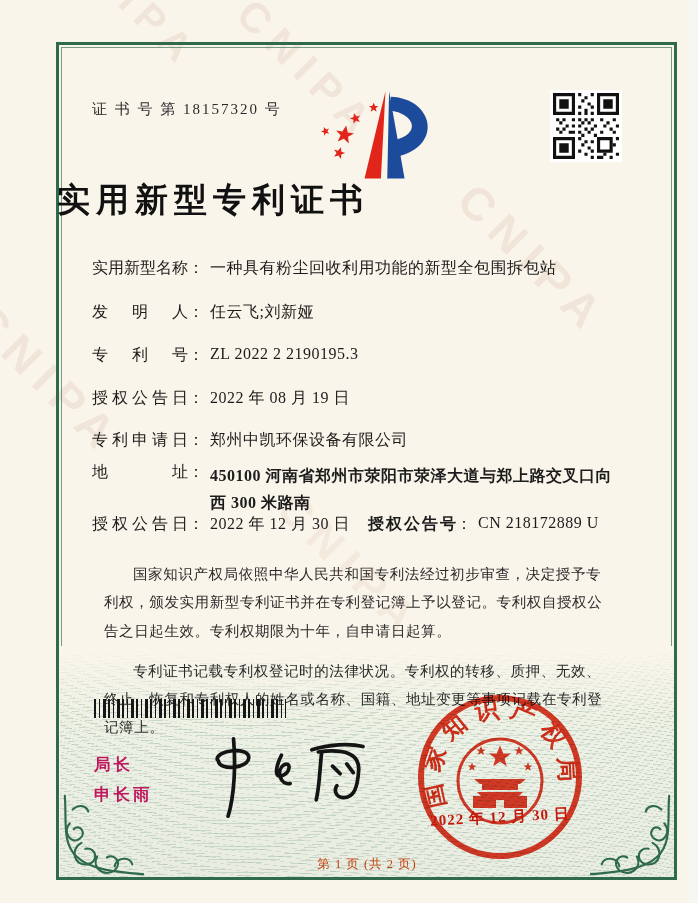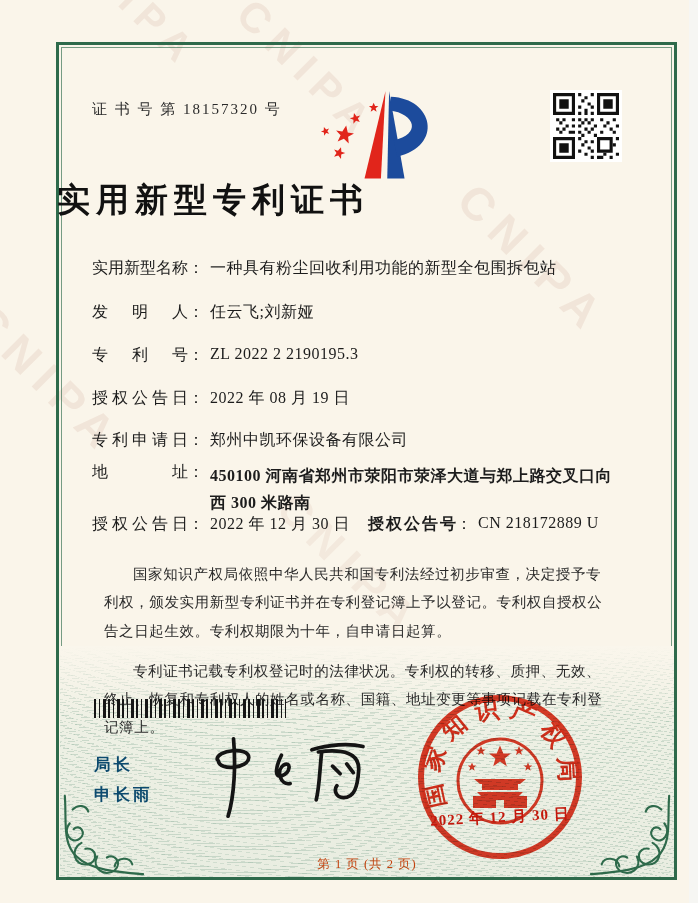--- a/index.html
+++ b/index.html
@@ -54,21 +54,21 @@
 
   .body-text{position:absolute;left:92px;top:548px;width:524px;font-size:14.5px;line-height:1.95;
              color:#2a2a2a;letter-spacing:0.6px;}
   .body-text p{margin:12px;text-indent:2em;}
 
   .barcode{position:absolute;left:94px;top:699px;width:192px;height:19px;
     background:repeating-linear-gradient(90deg,#161616 0 2px,rgba(0,0,0,0) 2px 5px,
       #161616 5px 6px,rgba(0,0,0,0) 6px 9px,#161616 9px 12px,rgba(0,0,0,0) 12px 14px);}
 
   .signer{position:absolute;left:94px;top:750px;font-family:"Liberation Sans","DejaVu Sans",sans-serif;
-          font-size:16.5px;color:#0c4a6e;font-weight:600;letter-spacing:3px;line-height:1.8;}
+          font-size:16.5px;color:#be185d;font-weight:600;letter-spacing:3px;line-height:1.8;}
   .signature{position:absolute;left:190px;top:733px;width:185px;height:88px;}
 
   .seal{position:absolute;left:413px;top:690px;width:174px;height:174px;mix-blend-mode:multiply;}
   .seal-date{position:absolute;left:408px;top:808px;width:184px;text-align:center;
              font-size:15px;font-weight:700;color:#c3180c;letter-spacing:1px;transform:rotate(-3deg);}
 
   .flourish{position:absolute;width:88px;height:88px;}
   .flourish-left{left:57px;top:792px;}
   .flourish-right{left:589px;top:792px;transform:scaleX(-1);}
 

